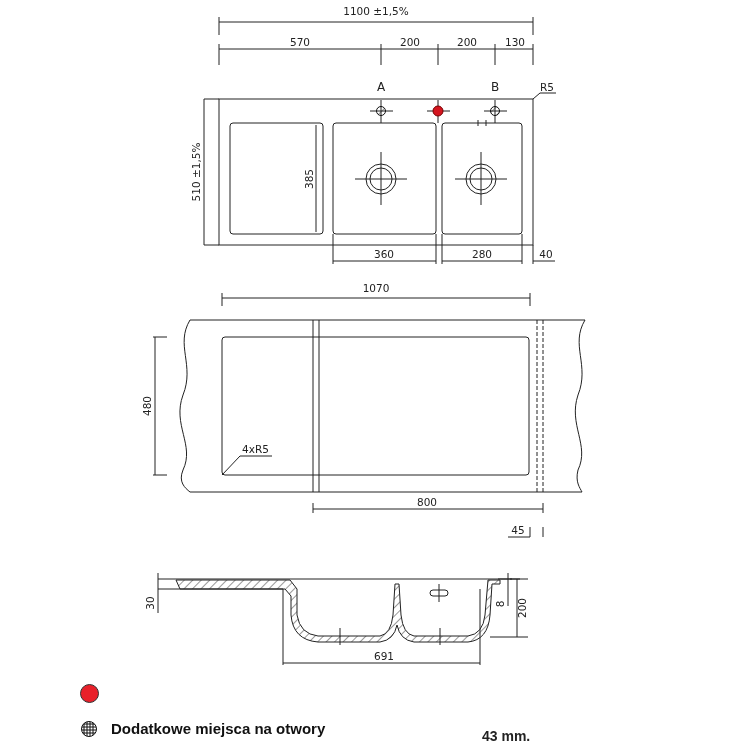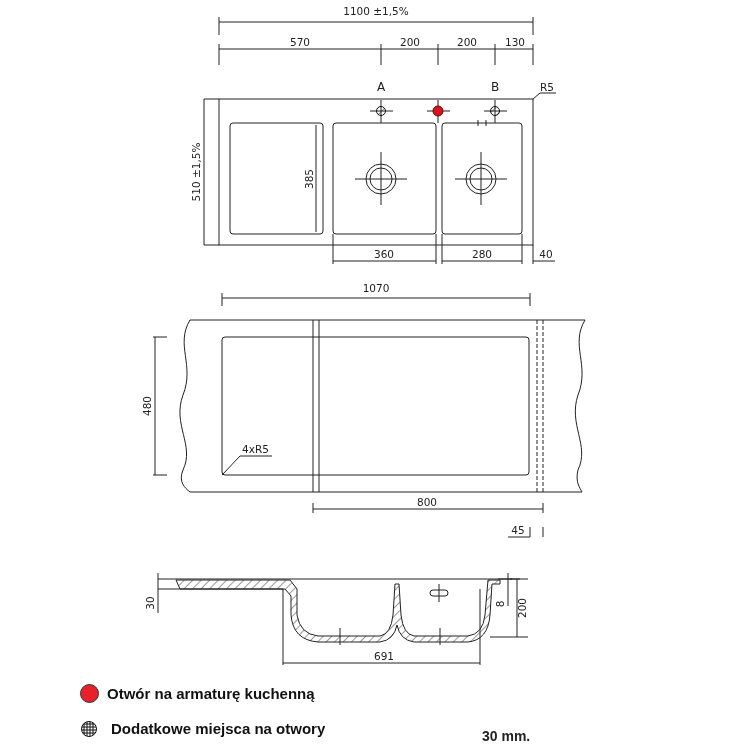--- a/index.html
+++ b/index.html
@@ -158,21 +158,20 @@
   <text class="dim" x="518" y="534" text-anchor="middle">45</text>
 
   <text class="dim" transform="translate(154,603) rotate(-90)" text-anchor="middle">30</text>
   <text class="dim" transform="translate(526,608) rotate(-90)" text-anchor="middle">200</text>
   <text class="dim" transform="translate(504,604) rotate(-90)" text-anchor="middle">8</text>
   <text class="dim" x="384" y="660" text-anchor="middle">691</text>
 </svg>
 
 <div class="legend legend-red">
   <span class="dot-red"></span>
-  <span>Otwór na armaturę kuchenną</span>
 </div>
 <div class="legend legend-grid">
   <svg class="dot-grid" viewBox="0 0 16 16">
     <defs>
         <clipPath id="cc">
           <circle cx="8" cy="8" r="7.5"></circle>
         </clipPath>
       </defs>
     <circle cx="8" cy="8" r="7.5" fill="#fff" stroke="#111"></circle>
     <g clip-path="url(#cc)" stroke="#111" stroke-width="1">
@@ -181,13 +180,13 @@
         <line x1="9" y1="0" x2="9" y2="16"></line>
         <line x1="12" y1="0" x2="12" y2="16"></line>
       <line x1="0" y1="3" x2="16" y2="3"></line>
         <line x1="0" y1="6" x2="16" y2="6"></line>
         <line x1="0" y1="9" x2="16" y2="9"></line>
         <line x1="0" y1="12" x2="16" y2="12"></line>
     </g>
   </svg>
   <span>Dodatkowe miejsca na otwory</span>
 </div>
-<div class="note">30 mm.</div>
+<div class="note">43 mm.</div>
 
 </body></html>

